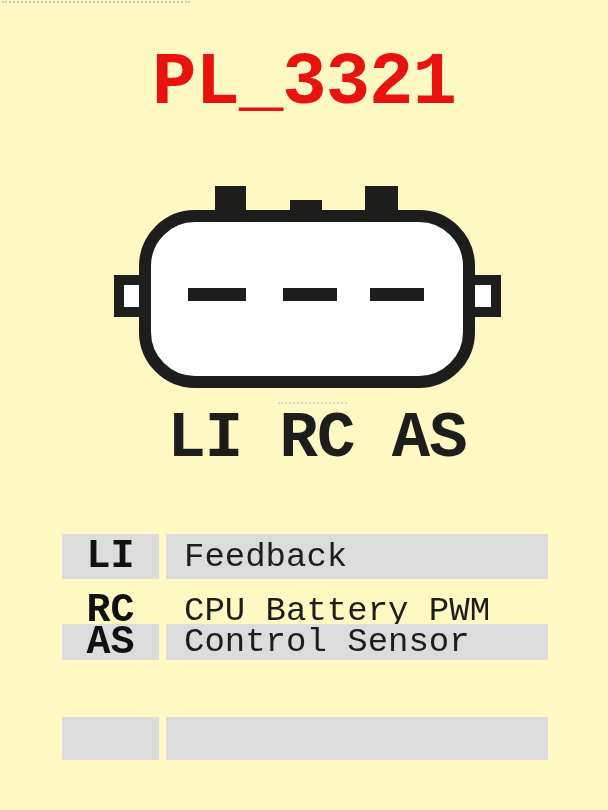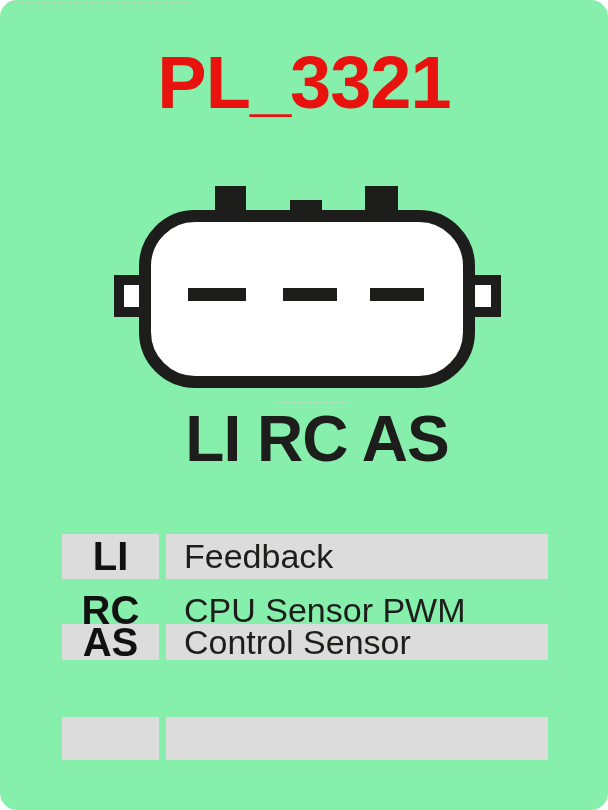--- a/index.html
+++ b/index.html
@@ -1,23 +1,22 @@
 <!DOCTYPE html>
 <html><head>
 <meta charset="utf-8">
 <style>
   html, body { margin: 0; padding: 0; background: #ffffff; }
   .canvas {
     position: relative;
     width: 608px;
     height: 810px;
-    background: #86efac;
+    background: #fef9c3;
     overflow: hidden;
-    font-family: Liberation Sans, sans-serif;
-    border-radius: 17px;
+    font-family: Liberation Mono, monospace;
   }
 
   
   .artifact-top {
     position: absolute; left: 2px; top: 1px; width: 188px; height: 0;
     border-top: 2px dotted #c9c5bc; opacity: .8;
   }
   .artifact-mid {
     position: absolute; left: 278px; top: 402px; width: 69px; height: 0;
     border-top: 2px dotted #d2d2d2; opacity: .9;
@@ -113,21 +112,21 @@
 
   <div class="artifact-mid"></div>
 
   <div class="pin-caption">LI RC AS</div>
 
   <div>
     <div class="cell code-cell gray row-1">LI</div>
     <div class="cell desc-cell gray row-1">Feedback</div>
 
     <div class="cell code-cell row-2">RC</div>
-    <div class="cell desc-cell row-2">CPU Sensor PWM</div>
+    <div class="cell desc-cell row-2">CPU Battery PWM</div>
 
     <div class="cell code-cell gray row-3">AS</div>
     <div class="cell desc-cell gray row-3">Control Sensor</div>
 
     <div class="cell code-cell gray row-4"></div>
     <div class="cell desc-cell gray row-4"></div>
   </div>
 
 </div>
 

